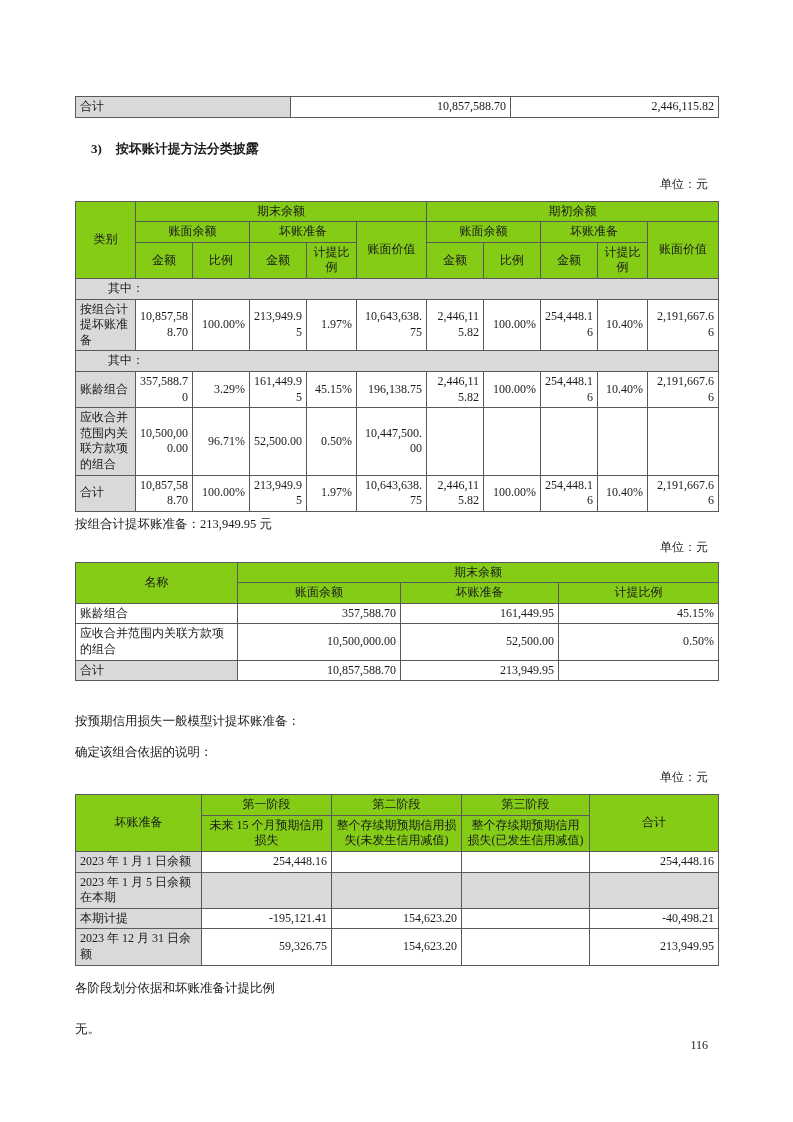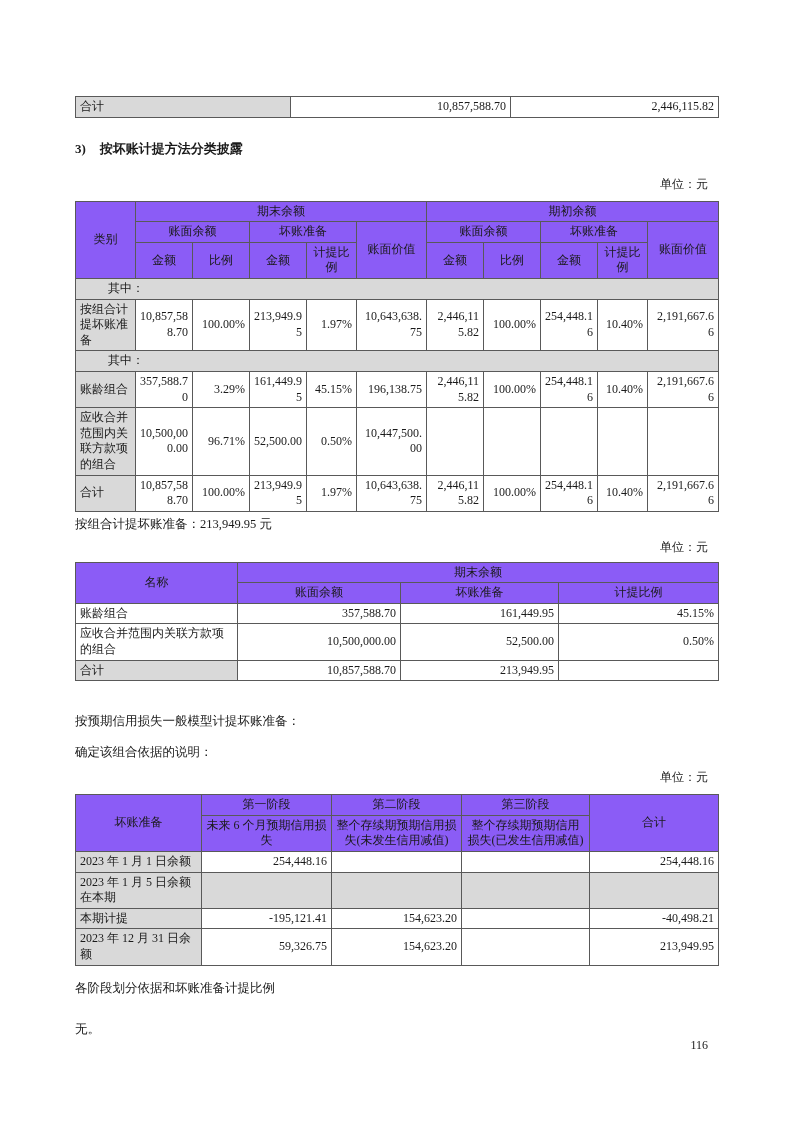--- a/index.html
+++ b/index.html
@@ -6,28 +6,28 @@
   .page {
     width:783px; height:1122px; box-sizing:border-box;
     padding:96px 75px 0 75px; background:#ffffff; position:relative;
     font-family:"Liberation Serif","DejaVu Serif",serif; color:#1a1a1a;
   }
   table { border-collapse:collapse; table-layout:fixed; width:643px; }
   td {
     border:1px solid #595959; font-size:12px; line-height:1.3;
     padding:2px 4px; vertical-align:middle; overflow:hidden;
   }
-  .h   { background:#8b5cf6; text-align:center; }
+  .h   { background:#84cc16; text-align:center; }
   .lab { background:#d9d9d9; text-align:left; }
   .labw{ background:#ffffff; text-align:left; }
   .sec td { background:#d9d9d9; text-align:left;padding-left:32px; }
   .shade td { background:#d9d9d9; }
   .n { text-align:right; word-break:break-all; }
   .p { text-align:right; white-space:nowrap; }
-  .heading { font-weight:bold; font-size:13px; margin-top:22px; }
+  .heading { font-weight:bold; font-size:13px; margin-top:22px;margin-left:16px; }
   .heading .no { margin-right:14px; }
   .unit { text-align:right; font-size:12px; }
   .u1 { margin:18px 0 8px 0; }
   .u2 { margin:6px 0 6px 0; }
   .u3 { margin:8px 0 8px 0; }
   .note { font-size:12.5px; }
   .m4  { margin-top:4px; }
   .m14 { margin-top:14px; }
   .m32 { margin-top:32px; }
   .m24 { margin-top:24px; }
@@ -216,21 +216,21 @@
       </colgroup>
     <tbody>
         <tr>
       <td class="h" rowspan="2">坏账准备</td>
       <td class="h">第一阶段</td>
       <td class="h">第二阶段</td>
       <td class="h">第三阶段</td>
       <td class="h" rowspan="2">合计</td>
     </tr>
     <tr>
-      <td class="h">未来 6 个月预期信用损失</td>
+      <td class="h">未来 15 个月预期信用损失</td>
       <td class="h">整个存续期预期信用损失(未发生信用减值)</td>
       <td class="h">整个存续期预期信用损失(已发生信用减值)</td>
     </tr>
     <tr>
       <td class="lab">2023 年 1 月 1 日余额</td>
       <td class="p">254,448.16</td>
       <td class="p"></td>
       <td class="p"></td>
       <td class="p">254,448.16</td>
     </tr>

